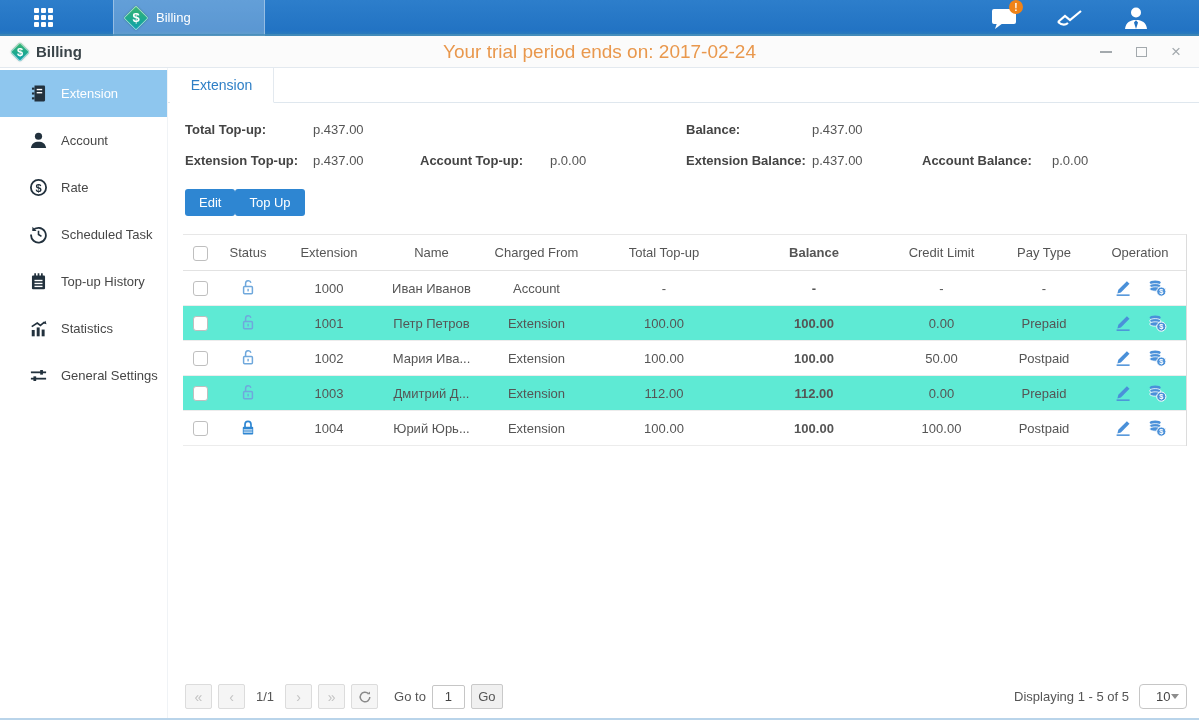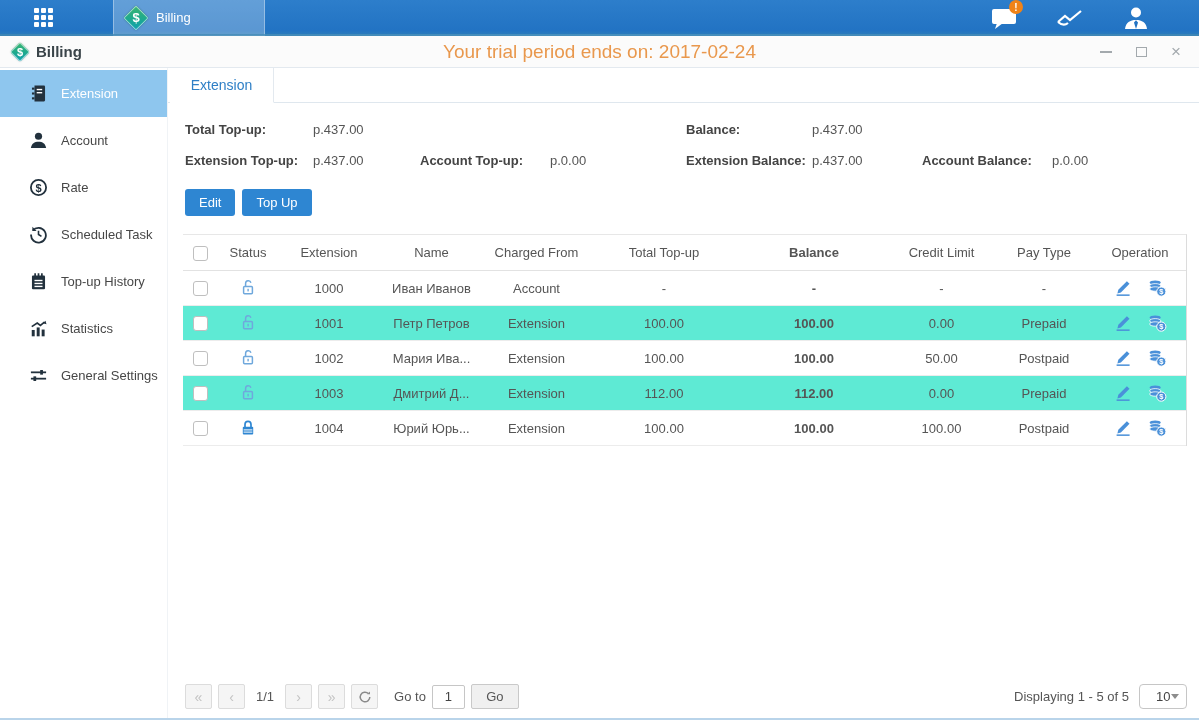--- a/index.html
+++ b/index.html
@@ -50,21 +50,21 @@
   
   .summary { display:flex; margin:11px 0 0 2px; }
   .sum-col { width:50%; }
   .srow { display:flex; align-items:center; height:31px; }
   .slabel { font-weight:bold; color:#444; }
   .w1 { width:128px; } .w2 { width:107px; } .w3 { width:130px; }
   .rw1 { width:126px; } .rw2 { width:110px; } .rw3 { width:130px; }
   .sval { color:#555; }
 
   
-  .btnrow { margin:13px 0 4px 2px; display:flex; gap:7px; }
+  .btnrow { margin:13px 0 4px 2px; display:flex; }
   .btn-blue { background:#2e86d2; color:#fff; border:none; border-radius:3px; height:27px; padding:0 14px; font-size:13px; font-family:inherit; cursor:pointer; }
 
   
   .table { margin-top:18px; border-top:1px solid #e7e7e7; border-right:1px solid #dcdcdc; }
   .trow { display:flex; align-items:center; height:35px; border-bottom:1px solid #ececec; }
   .trow.head { height:36px; border-bottom:1px solid #e2e2e2; color:#555; }
   .trow.stripe { background:#5eead4; }
   .cell { text-align:center; overflow:hidden; white-space:nowrap; }
   .c0{width:34px;} .c1{width:62px;} .c2{width:100px;} .c3{width:105px;} .c4{width:105px;} .c5{width:150px;} .c6{width:150px;font-weight:bold;} .c7{width:105px;} .c8{width:100px;} .c9{width:92px;}
   .cb { display:inline-block; width:15px; height:15px; border:1px solid #bfbfbf; border-radius:3px; background:#fff; vertical-align:middle; cursor:pointer; }
@@ -72,21 +72,21 @@
   .opic { display:inline-block; width:20px; height:20px; vertical-align:middle; cursor:pointer; }
   .op-gap { display:inline-block; width:14px; }
 
   
   .pager { position:absolute; left:17px; bottom:9px; display:flex; align-items:center; gap:6px; }
   .pg-btn { width:27px; height:25px; background:#f5f5f5; border:1px solid #dcdcdc; border-radius:2px; display:flex; align-items:center; justify-content:center; color:#c3c3c3; font-size:14px; cursor:pointer; }
   .pg-text { color:#555; margin:0 5px; }
   .pg-refresh svg { width:14px; height:14px; }
   .goto-label { margin-left:10px; color:#555; }
   .goto-input { width:33px; height:24px; border:1px solid #c6c6c6; border-radius:2px; text-align:center; font-family:inherit; font-size:13px; color:#444; }
-  .go-btn { width:48px; height:25px; background:#f0f0f0; border:1px solid #c9c9c9; border-radius:2px; color:#555; font-family:inherit; font-size:13px; cursor:pointer; }
+  .go-btn { width:32px; height:25px; background:#f0f0f0; border:1px solid #c9c9c9; border-radius:2px; color:#555; font-family:inherit; font-size:13px; cursor:pointer; }
 
   .display-info { position:absolute; right:13px; bottom:9px; display:flex; align-items:center; gap:10px; color:#555; }
   .pagesize { width:48px; height:25px; border:1px solid #c6c6c6; border-radius:4px; background:#fff; display:flex; align-items:center; justify-content:space-between; padding:0 7px 0 16px; cursor:pointer; color:#444; }
   .caret { width:0; height:0; border-left:4px solid transparent; border-right:4px solid transparent; border-top:5px solid #8d8d8d; }
 
   .bottom-edge { position:absolute; left:0; right:0; bottom:0; height:2px; background:#b9d4ea; }
 </style>
 </head>
 <body>
 

